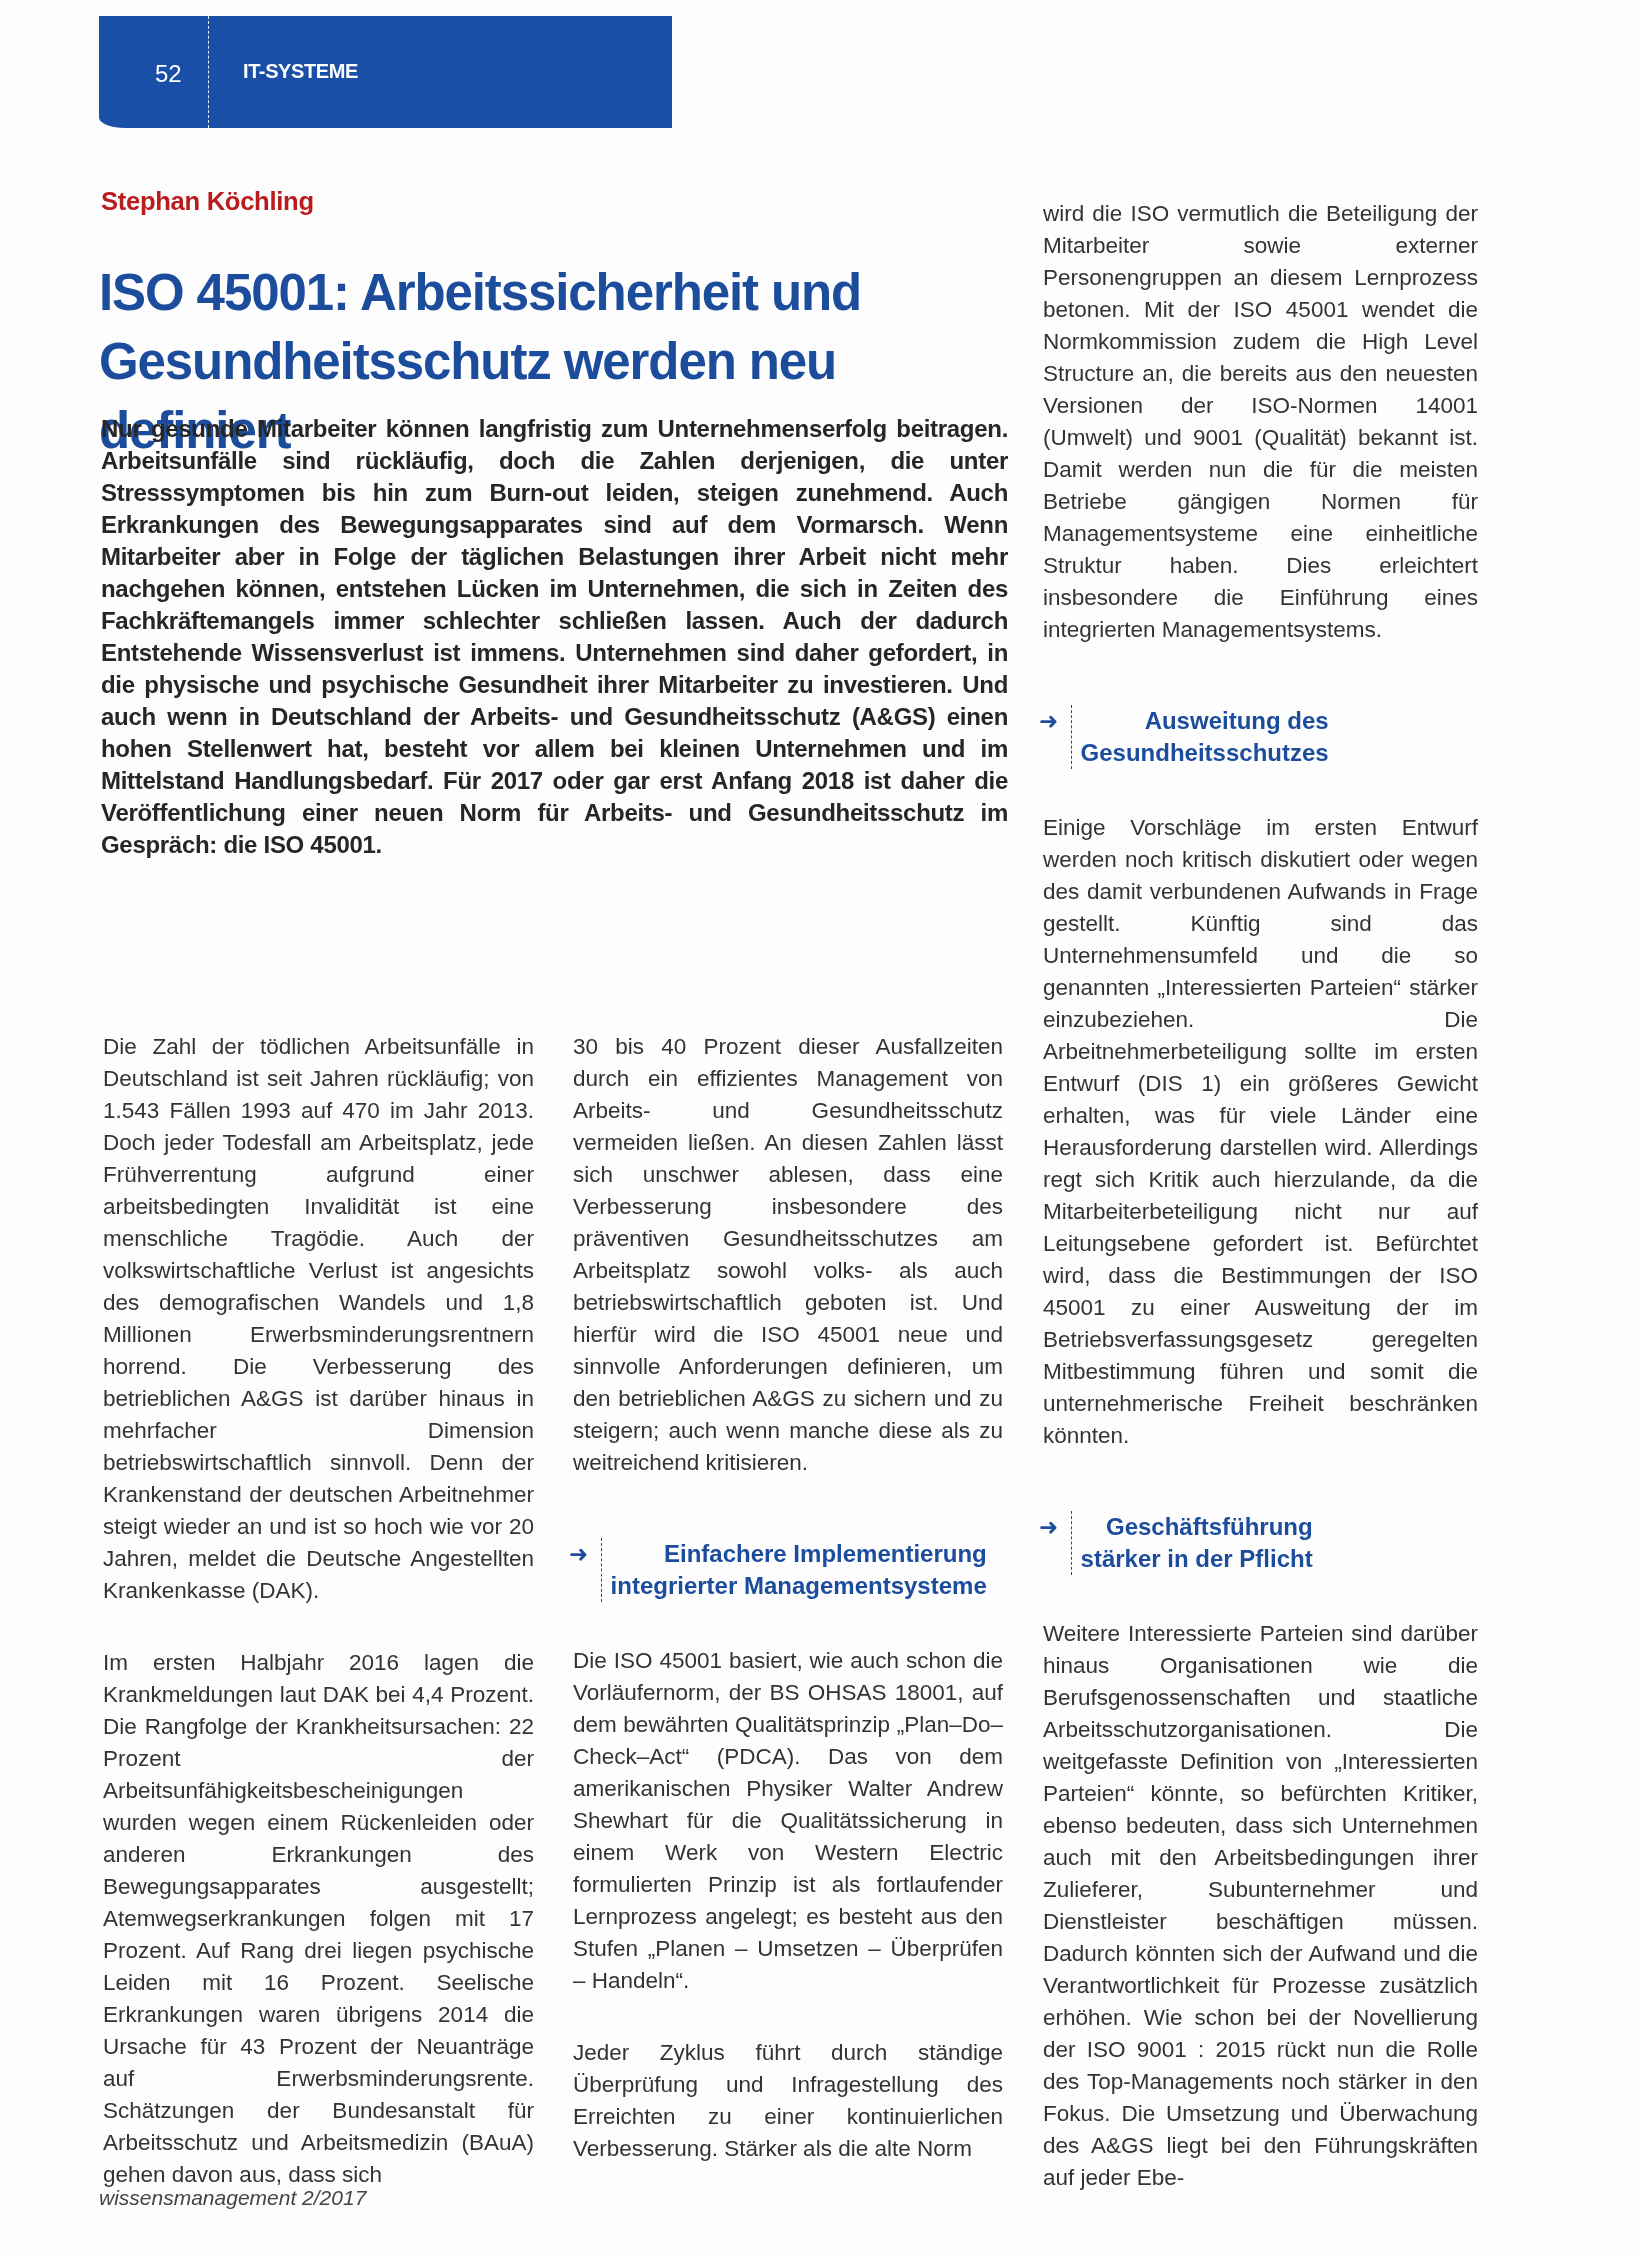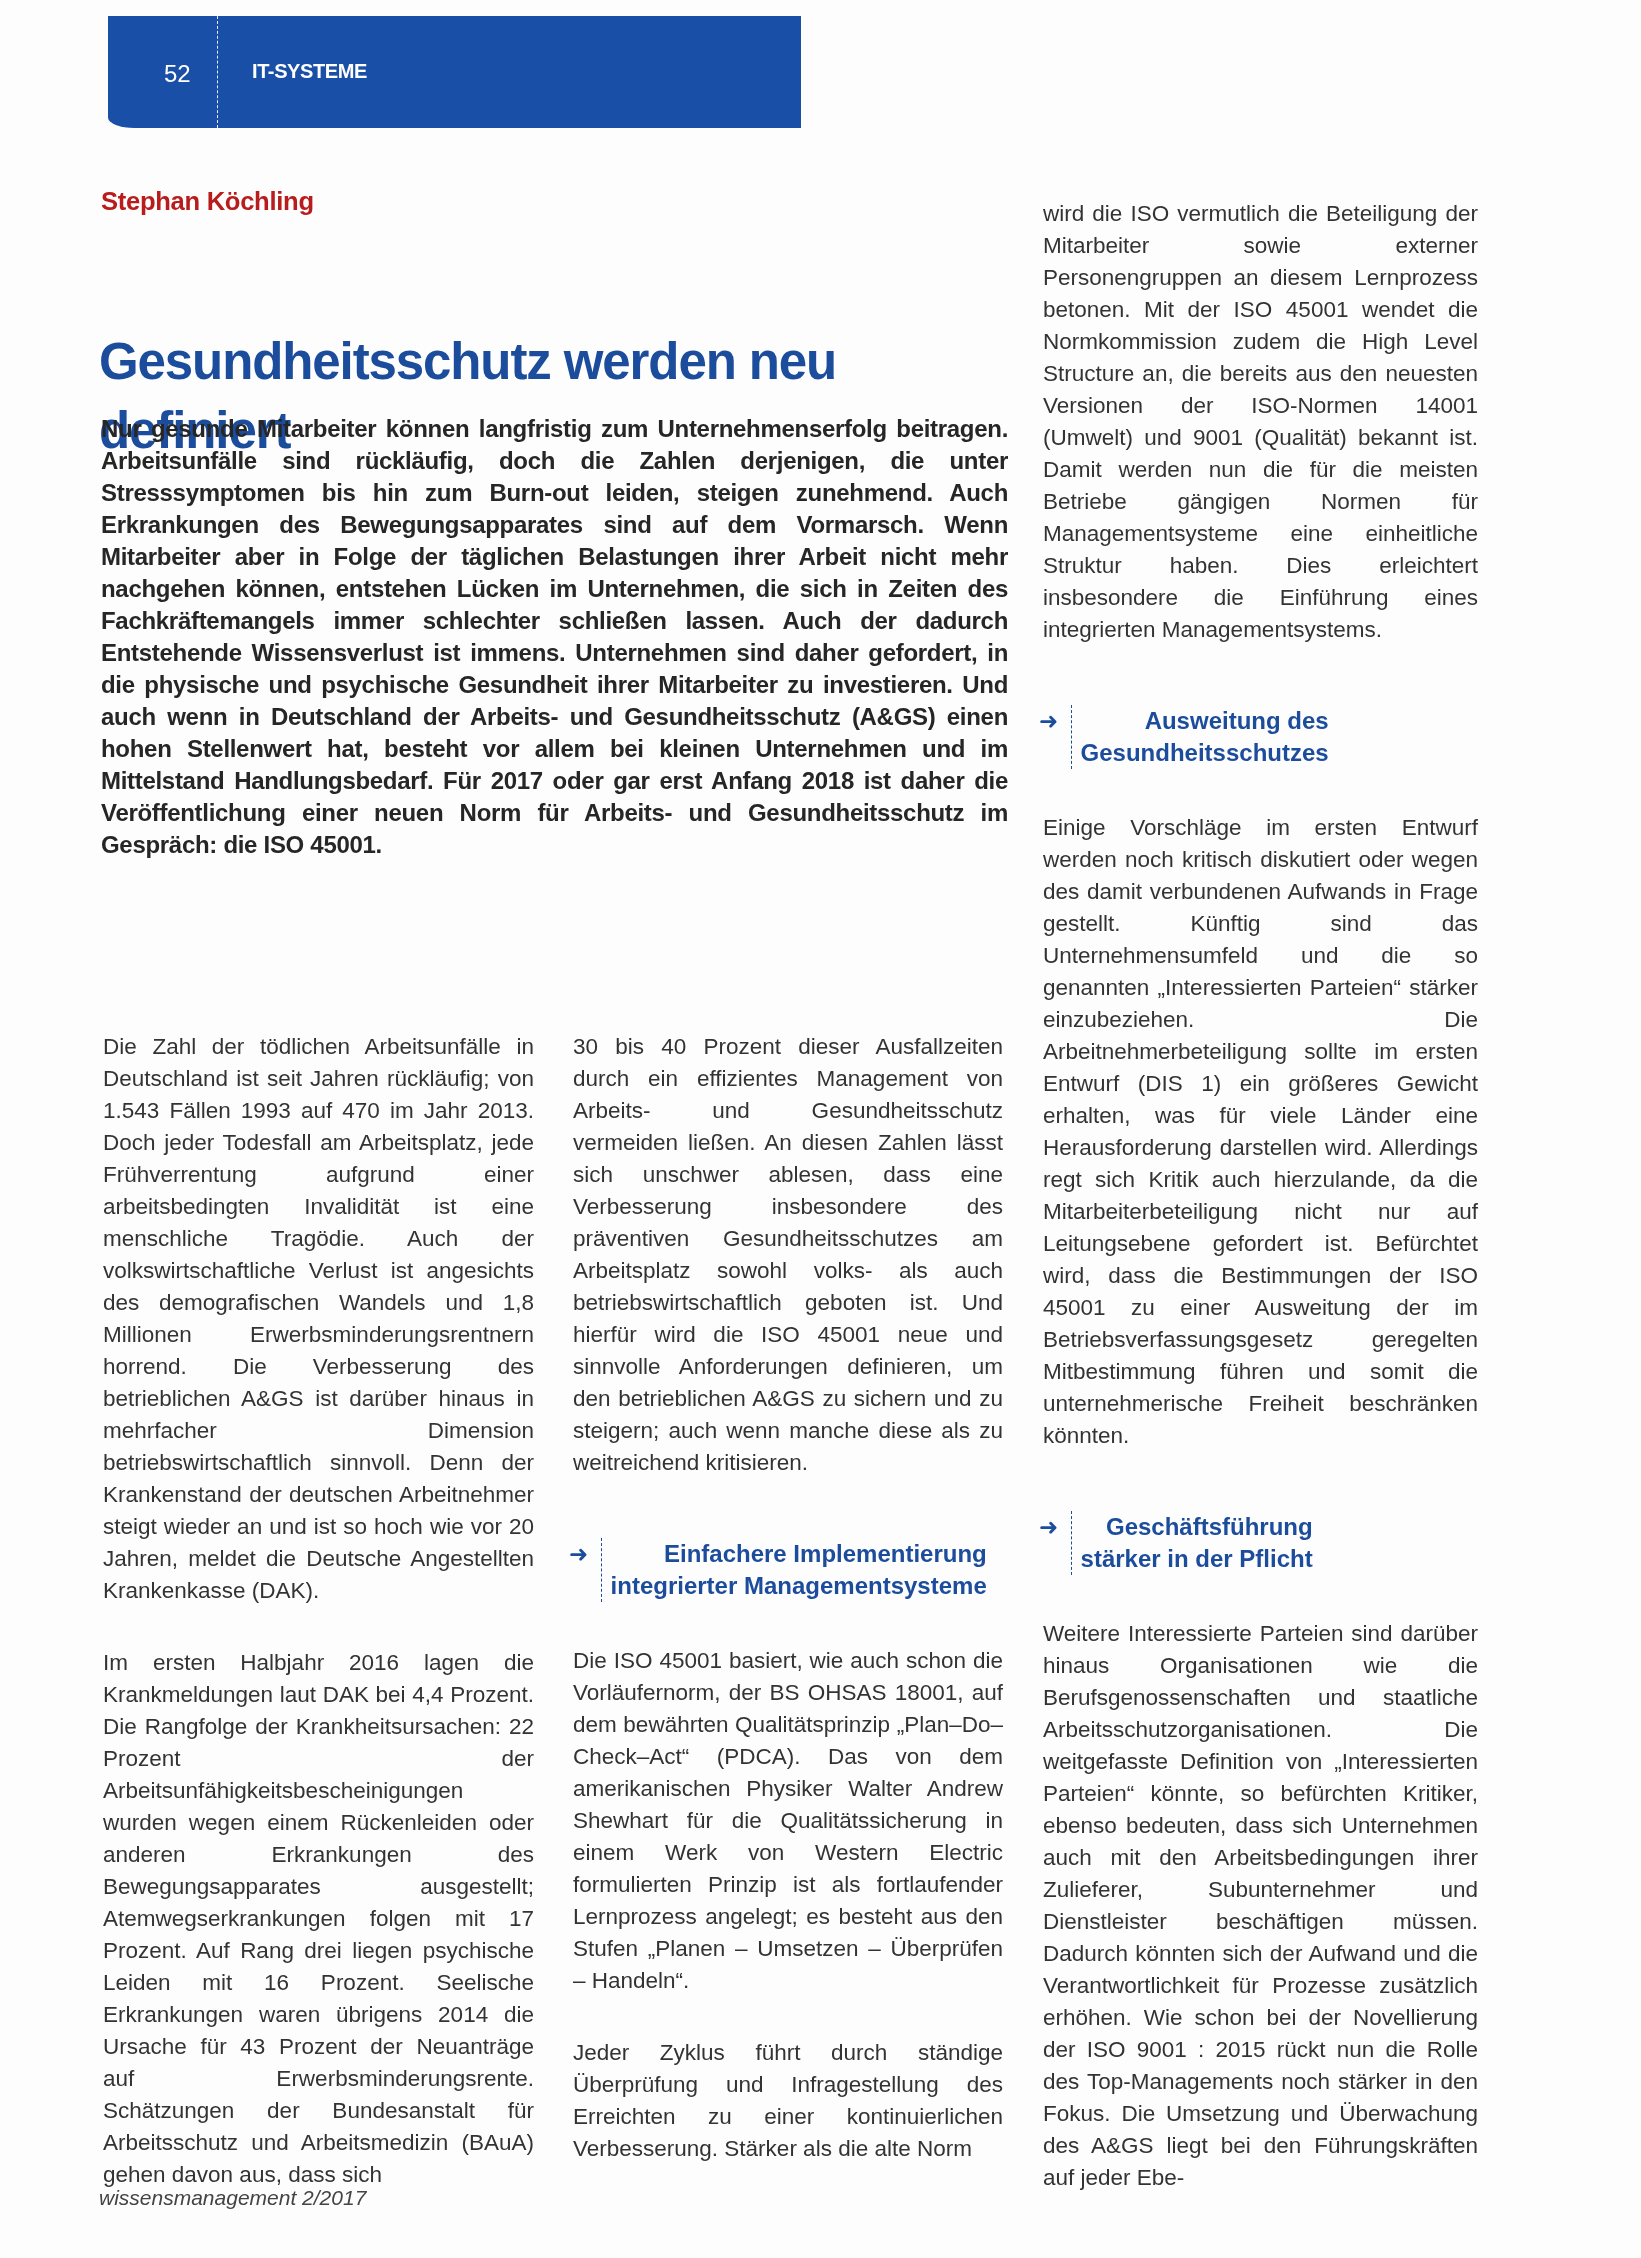--- a/index.html
+++ b/index.html
@@ -2,21 +2,21 @@
 <html style="font-size:14px"><head>
 <meta charset="utf-8">
 <style>
   html, body { margin: 0; padding: 0; background: #ffffff; }
   body { width: 1642px; height: 2258px; position: relative; overflow: hidden;
          font-family: "Liberation Sans", "DejaVu Sans", sans-serif; color: #2b2b2b; }
   .page { position: absolute; left: 0; top: 0; width: 1642px; height: 2258px; background: #fdfdfd; }
 
   
   .header-band { position: absolute; top: 16px; left: 99px; width: 1438px; height: 112px; display: flex; }
-  .band-blue { position: relative; width: 693px; height: 100%; background: #1a4fa8; border-bottom-left-radius: 26.5px 10.6px; margin-left: 9px; }
+  .band-blue { position: relative; width: 573px; height: 100%; background: #1a4fa8; border-bottom-left-radius: 26.5px 10.6px; }
   .band-red { position: relative; flex: 1; height: 100%; background: #e2373a; }
   .band-divider { position: absolute; left: 109px; top: 0; bottom: 0; border-left: 1.8px dashed #ffffff; opacity: .9; }
   .page-num { position: absolute; left: 56px; top: 44px; color: #fff; font-size: 24px; }
   .section-label { position: absolute; left: 144px; top: 44px; color: #fff; font-size: 20px; font-weight: bold; letter-spacing: -0.4px; }
   .rubric { position: absolute; left: 17.6px; top: 44px; color: #fff; font-size: 25.6px; font-weight: bold; font-style: italic; letter-spacing: -0.4px; }
 
   
   .author { position: absolute; left: 101px; top: 187px; font-size: 25.6px; font-weight: bold; color: #b91c1c; letter-spacing: -0.3px; }
   .title { position: absolute; left: 99px; top: 258px; width: 926px; margin: 0; font-size: 51px; line-height: 69px; font-weight: bold; color: #1c4c9c; letter-spacing: -1.1px; }
 
@@ -46,21 +46,21 @@
     <div class="band-blue">
       <span class="page-num">52</span>
       <span class="band-divider"></span>
       <span class="section-label">IT-SYSTEME</span>
     </div>
   </div>
 
   <div class="author">Stephan Köchling</div>
 
   <h1 class="title">
-    <br>
+    <span>ISO 45001: Arbeitssicherheit und</span><br>
     <span>Gesundheitsschutz werden neu definiert</span>
   </h1>
 
   <p class="lead">Nur gesunde Mitarbeiter können langfristig zum Unternehmenserfolg beitragen. Arbeitsunfälle sind rückläufig, doch die Zahlen derjenigen, die unter Stresssymptomen bis hin zum Burn-out leiden, steigen zunehmend. Auch Erkrankungen des Bewegungsapparates sind auf dem Vormarsch. Wenn Mitarbeiter aber in Folge der täglichen Belastungen ihrer Arbeit nicht mehr nachgehen können, entstehen Lücken im Unternehmen, die sich in Zeiten des Fachkräftemangels immer schlechter schließen lassen. Auch der dadurch Entstehende Wissensverlust ist immens. Unternehmen sind daher gefordert, in die physische und psychische Gesundheit ihrer Mitarbeiter zu investieren. Und auch wenn in Deutschland der Arbeits- und Gesundheitsschutz (A&amp;GS) einen hohen Stellenwert hat, besteht vor allem bei kleinen Unternehmen und im Mittelstand Handlungsbedarf. Für 2017 oder gar erst Anfang 2018 ist daher die Veröffentlichung einer neuen Norm für Arbeits- und Gesundheitsschutz im Gespräch: die ISO 45001.</p>
 
   <div class="col col1">
     <p>Die Zahl der tödlichen Arbeitsunfälle in Deutschland ist seit Jahren rückläufig; von 1.543 Fällen 1993 auf 470 im Jahr 2013. Doch jeder Todesfall am Arbeitsplatz, jede Frühverrentung aufgrund einer arbeitsbedingten Invalidität ist eine menschliche Tragödie. Auch der volkswirtschaftliche Verlust ist angesichts des demografischen Wandels und 1,8 Millionen Erwerbsminderungsrentnern horrend. Die Verbesserung des betrieblichen A&amp;GS ist darüber hinaus in mehrfacher Dimension betriebswirtschaftlich sinnvoll. Denn der Krankenstand der deutschen Arbeitnehmer steigt wieder an und ist so hoch wie vor 20 Jahren, meldet die Deutsche Angestellten Krankenkasse (DAK).</p>
     <div class="gap-para"></div>
     <p>Im ersten Halbjahr 2016 lagen die Krankmeldungen laut DAK bei 4,4 Prozent. Die Rangfolge der Krankheitsursachen: 22 Prozent der Arbeitsunfähigkeitsbescheinigungen wurden wegen einem Rückenleiden oder anderen Erkrankungen des Bewegungsapparates ausgestellt; Atemwegserkrankungen folgen mit 17 Prozent. Auf Rang drei liegen psychische Leiden mit 16 Prozent. Seelische Erkrankungen waren übrigens 2014 die Ursache für 43 Prozent der Neuanträge auf Erwerbsminderungsrente. Schätzungen der Bundesanstalt für Arbeitsschutz und Arbeitsmedizin (BAuA) gehen davon aus, dass sich</p>
   </div>

